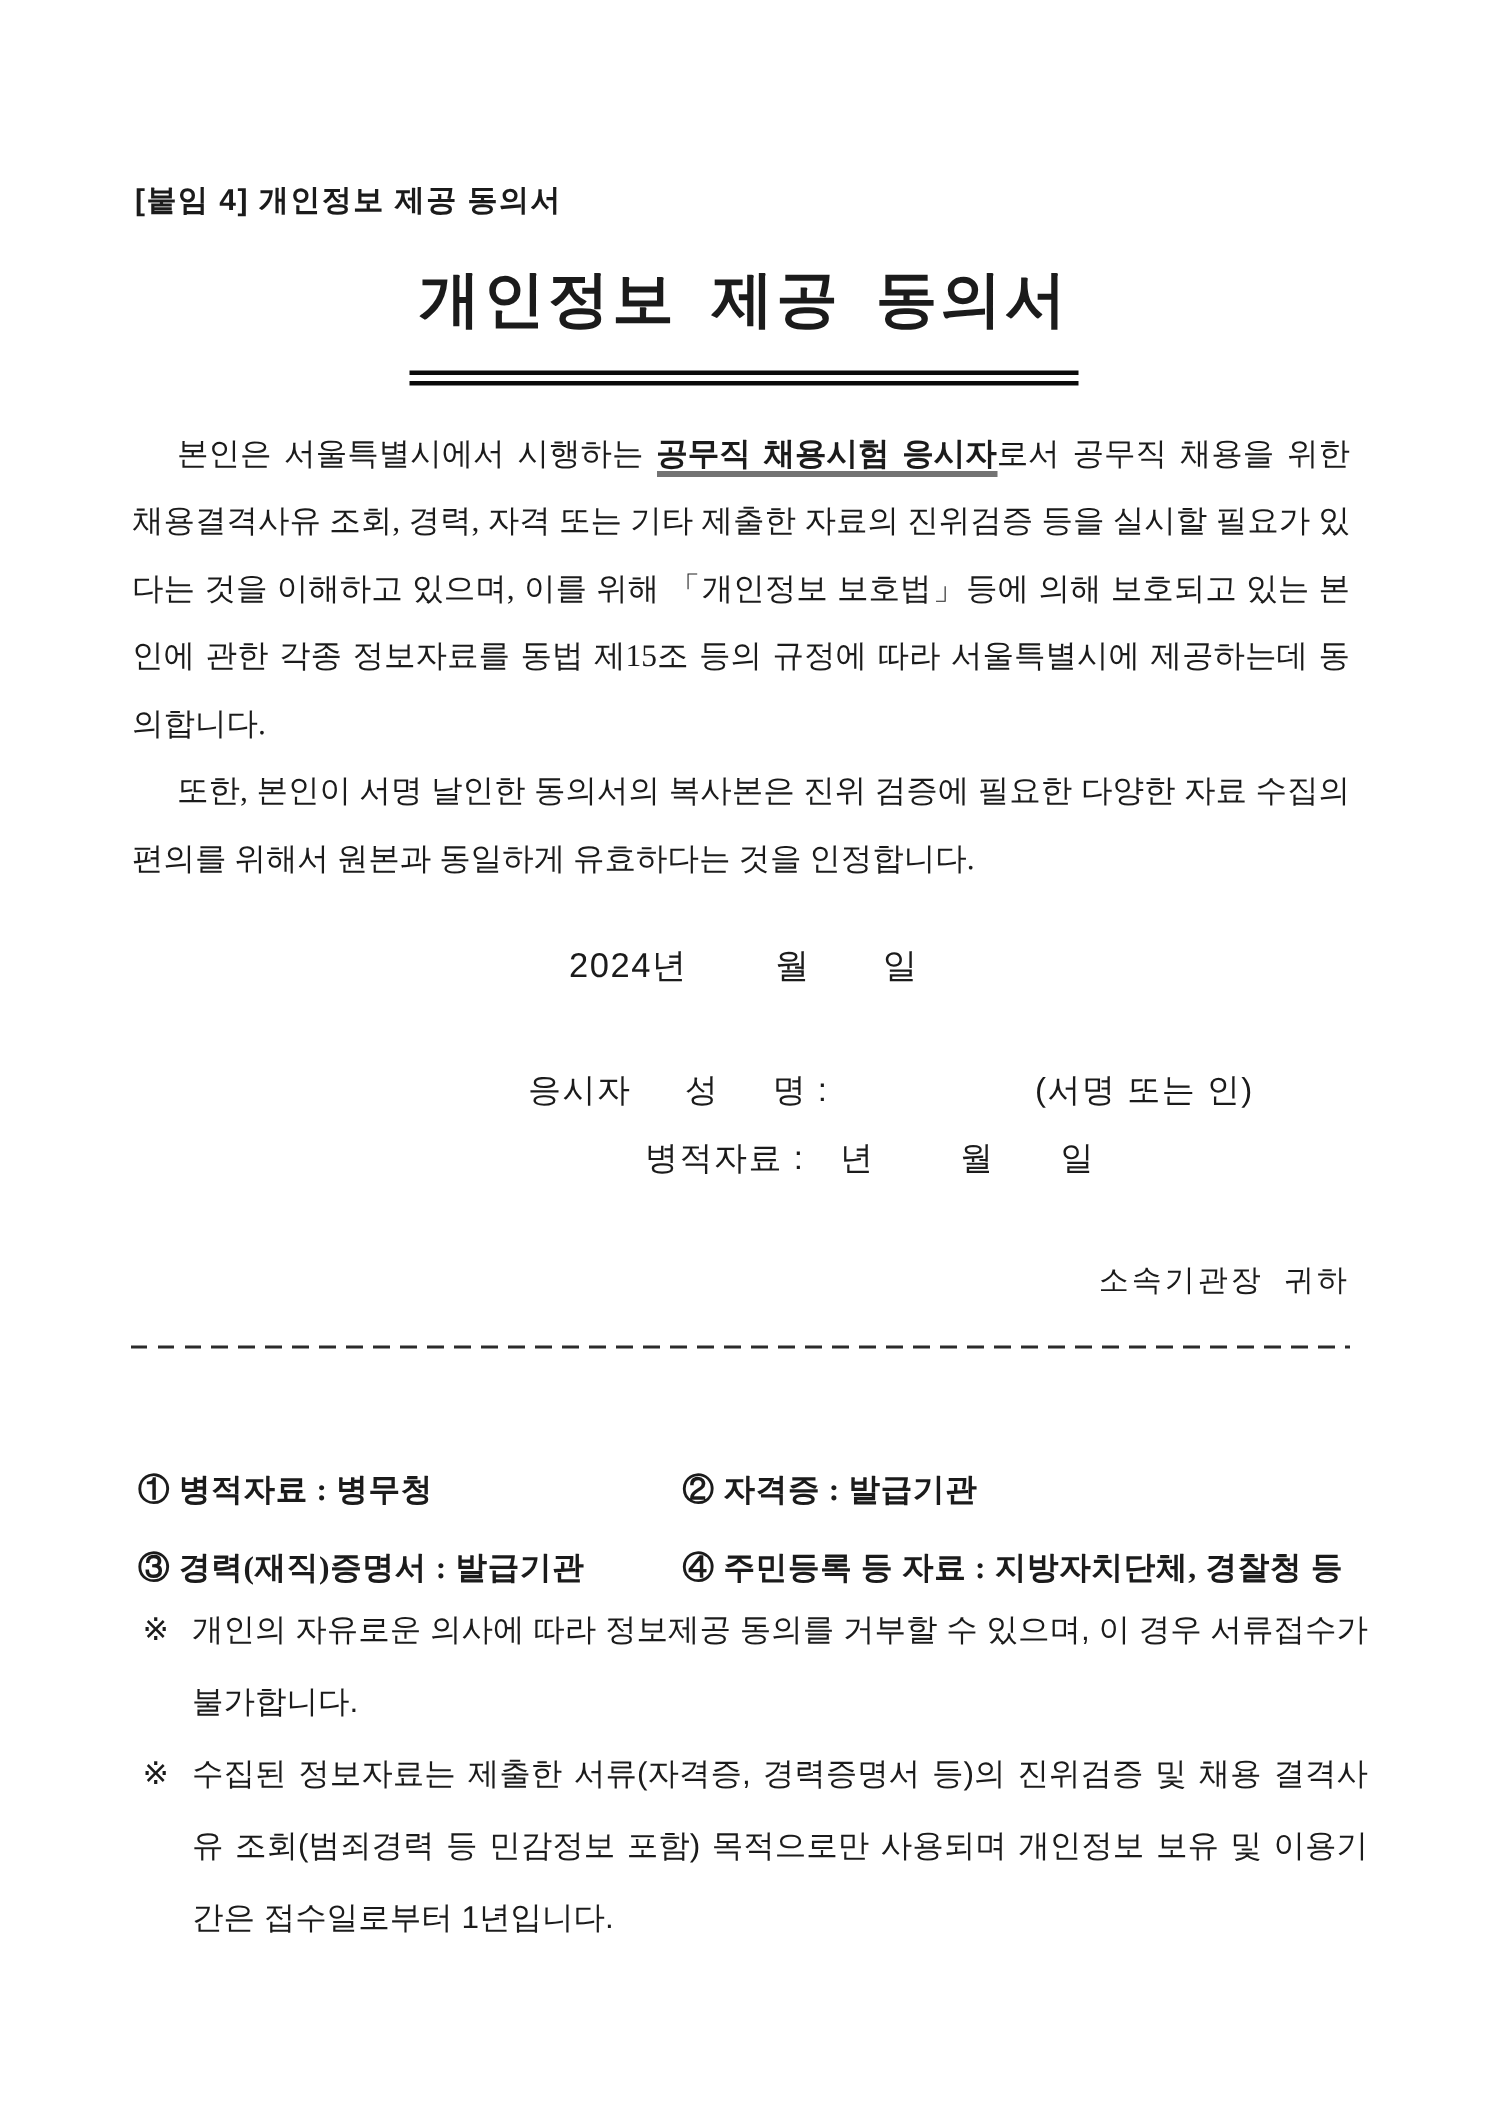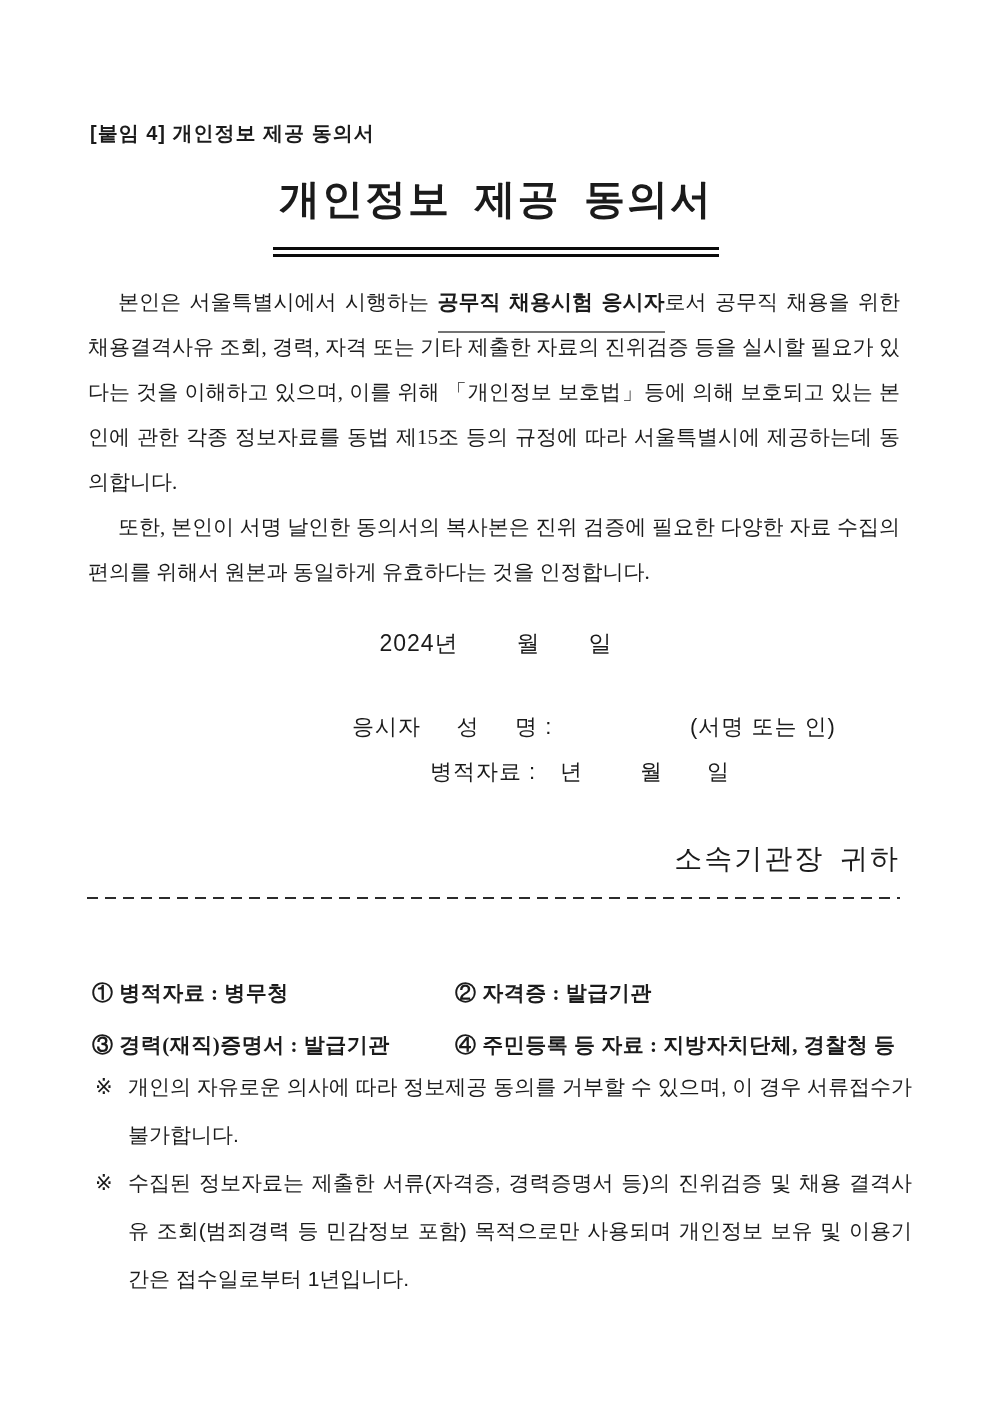--- a/index.html
+++ b/index.html
@@ -33,22 +33,22 @@
   }
 
   .body-text{
     position:absolute;left:88px;right:92px;top:280px;
     font-size:21px;line-height:45px;
     text-align:justify;
   }
   .body-text p{margin:0;text-indent:30px;}
   .emphasis{
     font-weight:bold;
-    border-bottom:2px solid #737373;
-    padding-bottom:17px;
+    border-bottom:4px solid #737373;
+    padding-bottom:0;
   }
 
   .date-line{
     position:absolute;left:0;right:0;top:628px;
     text-align:center;font-size:23px;letter-spacing:1px;
   }
   .date-line .gap-s{display:inline-block;width:58px;}
   .date-line .gap-t{display:inline-block;width:48px;}
 
   .sig-row{position:absolute;left:0;width:100%;height:30px;}
@@ -57,21 +57,21 @@
   .row-name .label{left:352px;}
   .row-name .note{left:690px;}
   .row-birth{top:757px;}
   .row-birth .label{left:430px;}
   .row-birth .y{left:560px;}
   .row-birth .m{left:640px;}
   .row-birth .d{left:707px;}
 
   .recipient{
     position:absolute;right:92px;top:840px;
-    font-size:28px;letter-spacing:2px;word-spacing:6px;
+    font-size:20px;letter-spacing:2px;word-spacing:6px;
   }
 
   .dashed-sep{
     position:absolute;left:87px;top:897px;width:813px;height:2px;
     background:repeating-linear-gradient(90deg,#2b2b2b 0 11px,transparent 11px 18px);
   }
 
   .scope-heading{
     position:absolute;left:0;right:0;top:922px;
     text-align:center;font-size:26px;letter-spacing:-0.5px;

